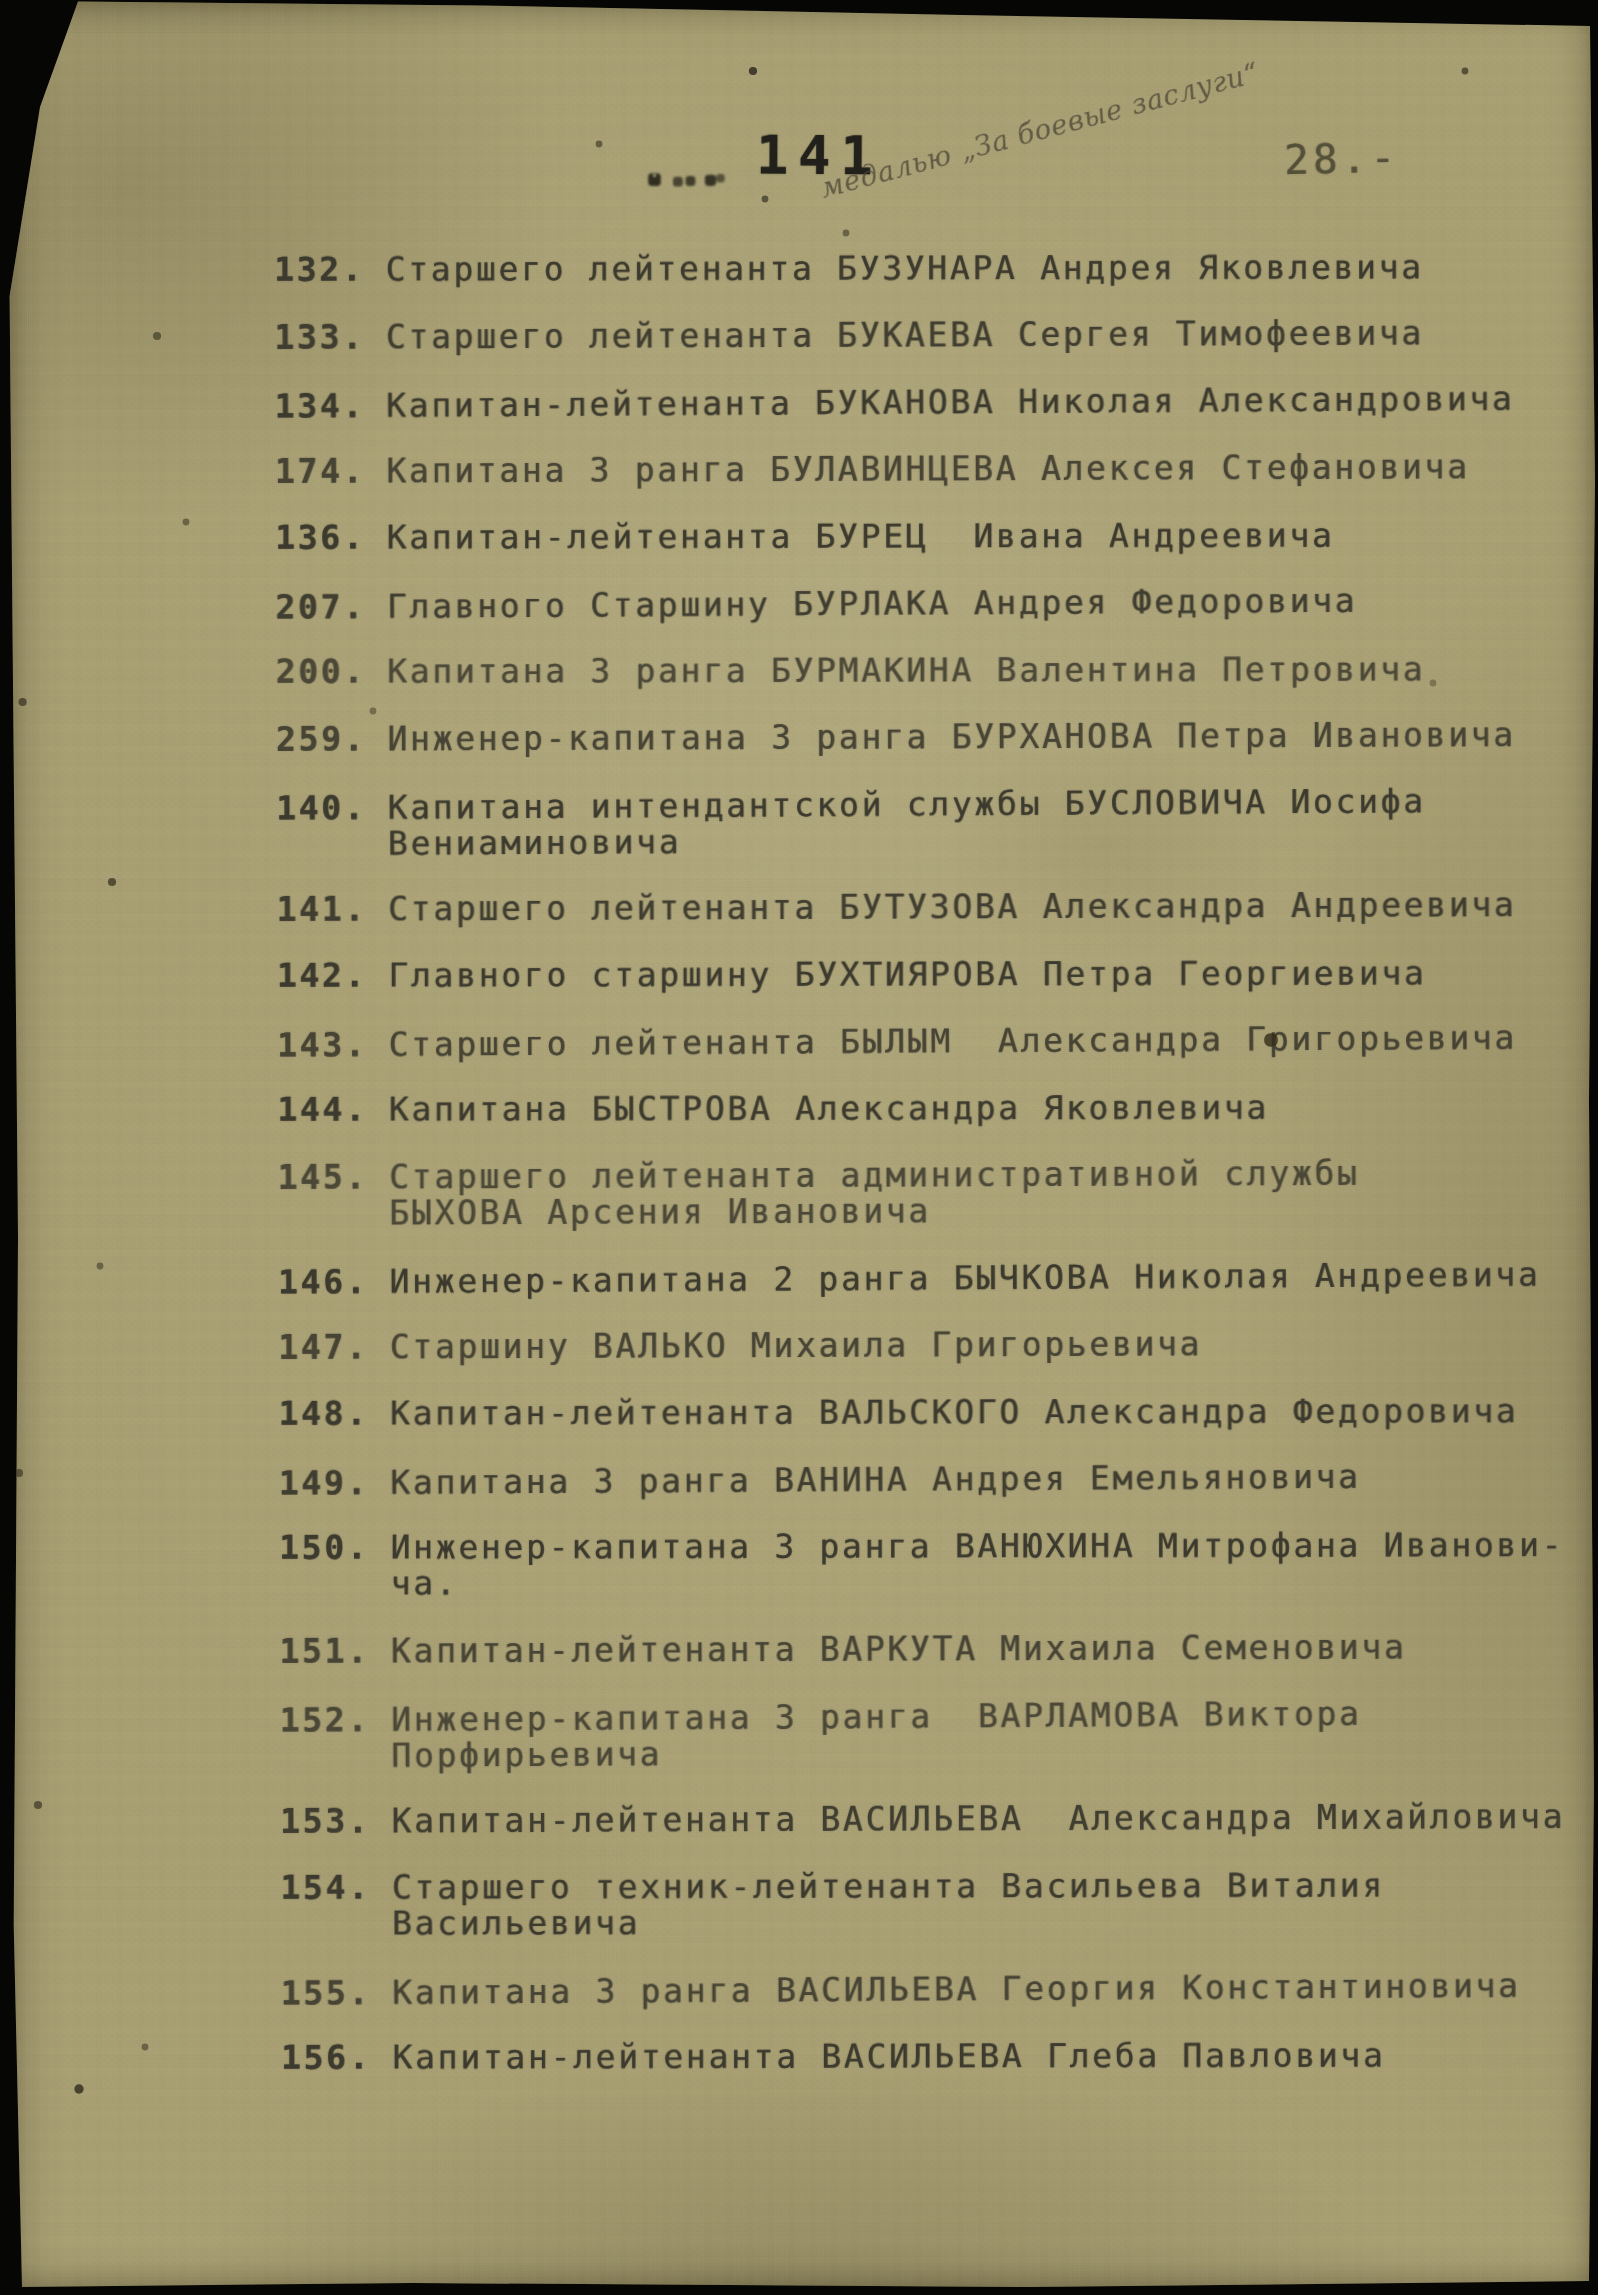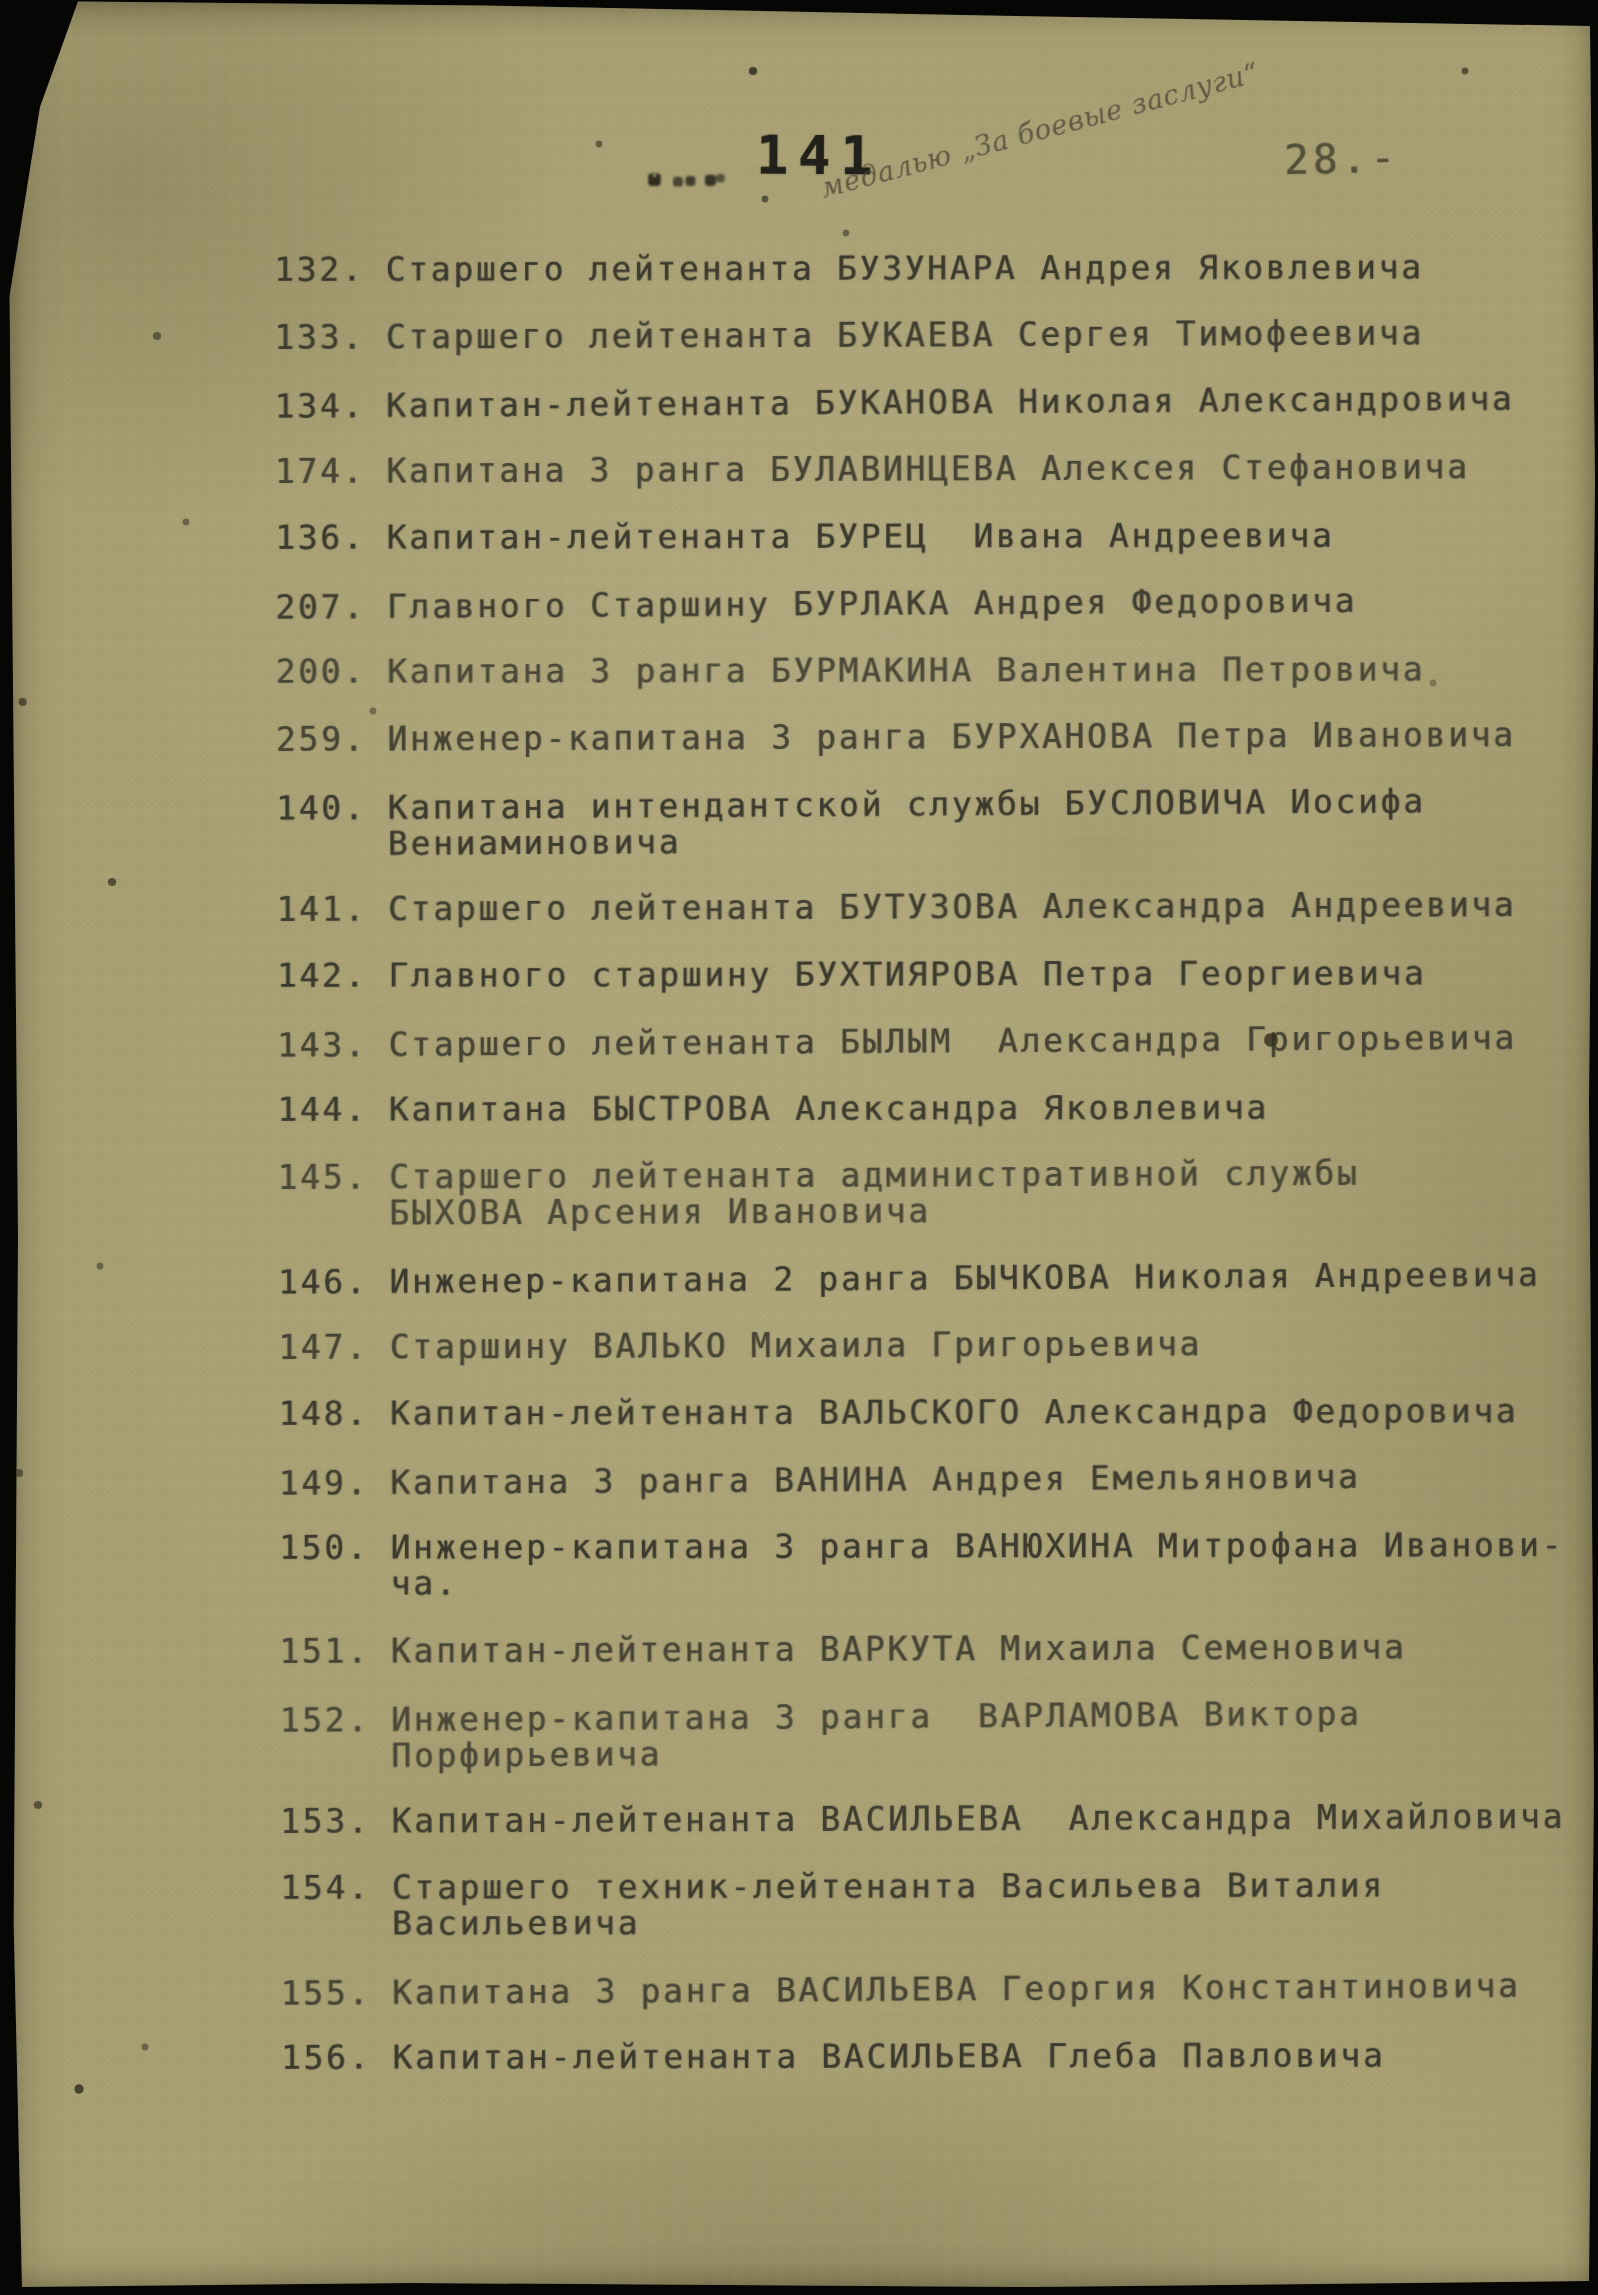--- a/index.html
+++ b/index.html
@@ -85,21 +85,21 @@
   
   .list{
     position:absolute;left:274px;top:253px;width:1306px;
     transform:rotate(-.22deg);transform-origin:left top;
   }
   .entry{
     display:flex;align-items:flex-start;
     margin-bottom:31px;
     font-size:33px;line-height:36px;letter-spacing:2.7px;
   }
-  .entry .num{flex:none;width:95px;white-space:pre;}
+  .entry .num{flex:none;width:95px;white-space:pre;font-weight:bold;}
   .entry .lines{margin-left:16.5px;}
   .entry .lines div{white-space:pre;}
   .entry:nth-child(odd){transform:rotate(.10deg);}
   .entry:nth-child(3n){transform:rotate(-.14deg);}
   .entry:nth-child(4n){opacity:.90;}
   .entry:nth-child(4n+2){opacity:.96;}
   .entry:nth-child(7n){opacity:.86;}
   
   .specks{position:absolute;left:0;top:0;width:4.1px;height:4.1px;border-radius:50%;
     background:transparent;

